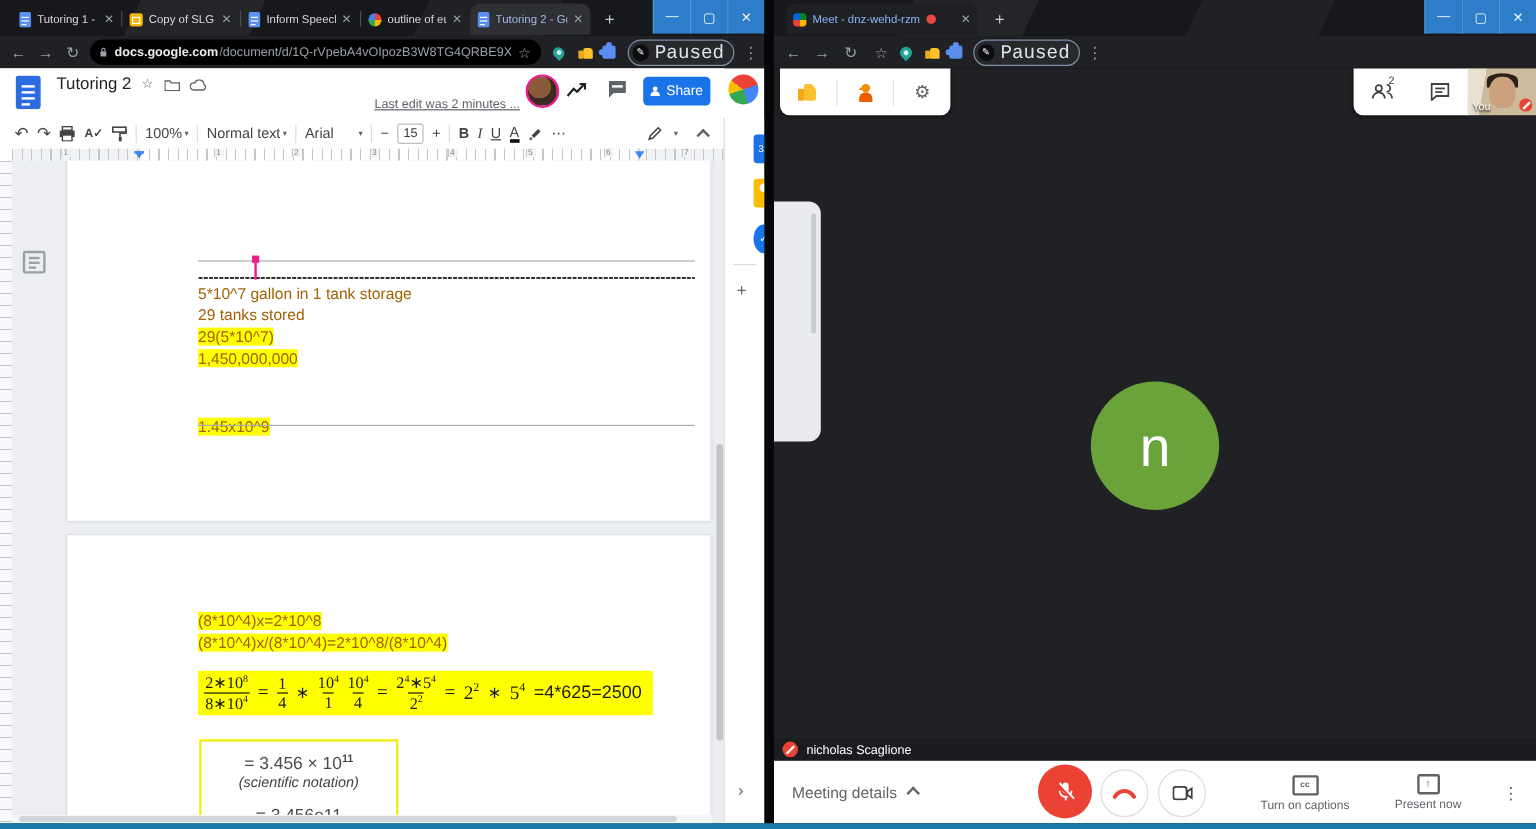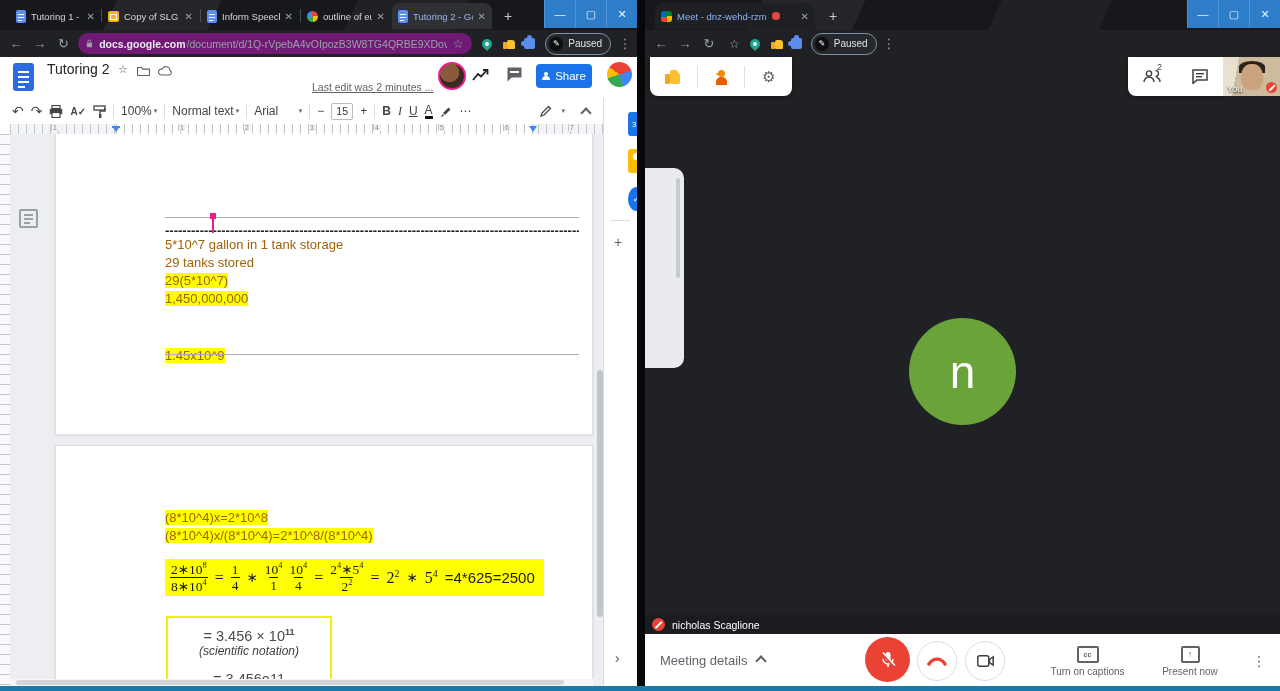--- a/index.html
+++ b/index.html
@@ -18,30 +18,30 @@
   .tab.active .lbl{color:#9db6ea;}
   .tab .x{color:#9aa0a6;font-size:10px;margin-left:auto;}
   .tabsep{position:absolute;top:9px;width:1px;height:13px;background:#4a4d52;}
   .newtab{position:absolute;top:6px;width:20px;height:20px;border-radius:50%;color:#c7cacf;
           font-size:14px;display:flex;align-items:center;justify-content:center;}
   .winctl{position:absolute;top:0;display:flex;height:28px;}
   .ctlbtn{width:30px;height:28px;background:#2d7dc8;color:#eef4fb;display:flex;align-items:center;
           justify-content:center;font-size:11px;border-left:1px solid #4c94d6;}
   .navbar{position:absolute;top:30px;left:0;right:0;height:27px;background:#202124;display:flex;align-items:center;}
   .navic{color:#9aa0a6;font-size:13px;width:24px;text-align:center;}
-  .omnibox{height:21px;background:#701a75;border-radius:11px;display:flex;align-items:center;
+  .omnibox{height:21px;background:#000000;border-radius:11px;display:flex;align-items:center;
            padding:0 8px;gap:6px;box-sizing:border-box;overflow:hidden;}
   .host{color:#e8eaed;font-size:10.5px;font-weight:bold;white-space:nowrap;}
   .path{color:#9aa0a6;font-size:10.5px;white-space:nowrap;overflow:hidden;}
   .star{color:#9aa0a6;font-size:12px;}
   .paused{height:20px;border:1px solid #7d8fa5;border-radius:11px;background:#26282c;display:flex;
           align-items:center;gap:5px;padding:0 8px 0 3px;}
   .paused .pc{width:14px;height:14px;border-radius:50%;background:#0c0d0f;color:#fff;font-size:8px;
           display:flex;align-items:center;justify-content:center;}
-  .paused .pt{color:#dde3ea;font-size:10px;}
+  .paused .pt{color:#dde3ea;font-size:16px;font-family:Liberation Mono, monospace;}
   
   .fav-doc{width:10px;height:13px;background:#5b8ff0;border-radius:2px;flex:none;
      background-image:linear-gradient(#fff,#fff),linear-gradient(#fff,#fff),linear-gradient(#fff,#fff);
      background-size:6px 1px,6px 1px,4px 1px;background-position:2px 4px,2px 7px,2px 10px;background-repeat:no-repeat;}
   .fav-slides{width:11px;height:11px;background:#f4b400;border-radius:2px;flex:none;position:relative;}
   .fav-slides::after{content:"";position:absolute;left:2px;top:3px;width:5px;height:4px;border:1px solid #fff;}
   .fav-web{width:11px;height:11px;border-radius:50%;flex:none;
      background:conic-gradient(#ea4335 0 25%,#fbbc04 25% 50%,#34a853 50% 75%,#4285f4 75% 100%);}
   .fav-meet{width:11px;height:11px;border-radius:3px;flex:none;
      background:conic-gradient(#00832d 0 25%,#ffba00 25% 50%,#e94235 50% 75%,#0066da 75% 100%);}

